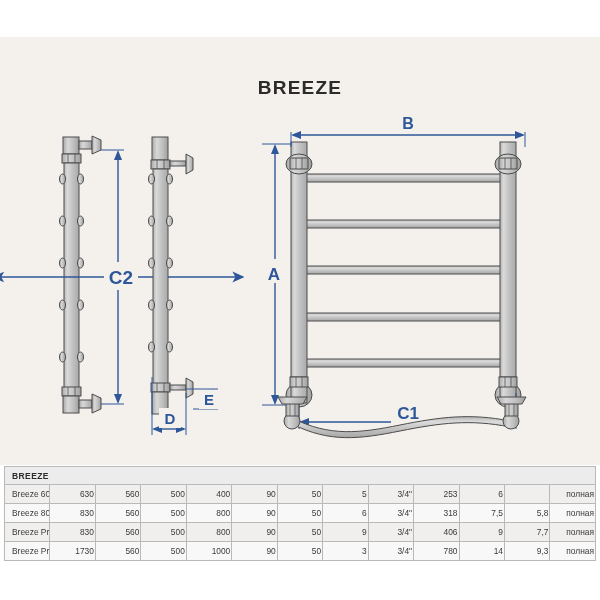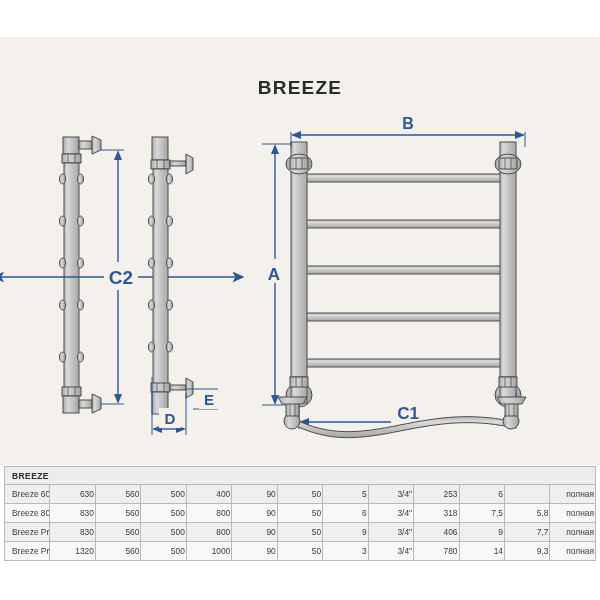--- a/index.html
+++ b/index.html
@@ -363,21 +363,21 @@
             <td style="width: 26px;">50</td>
             <td style="width: 56px;">9</td>
             <td style="width: 62px;">3/4"</td>
             <td style="width: 48px;">406</td>
             <td style="width: 38px;">9</td>
             <td style="width: 38px; margin-top: 36px;">7,7</td>
             <td style="width: 58px;">полная</td>
           </tr>
           <tr>
             <td class="name-cell" style="width: 118px;">Breeze Prestige 1000x500</td>
-            <td style="width: 30px;">1320</td>
+            <td style="width: 30px;">1730</td>
             <td style="width: 30px;">560</td>
             <td style="width: 30px;">500</td>
             <td style="width: 34px;">1000</td>
             <td style="width: 24px;">90</td>
             <td style="width: 26px;">50</td>
             <td style="width: 56px;">3</td>
             <td style="width: 62px;">3/4"</td>
             <td style="width: 48px;">780</td>
             <td style="width: 38px;">14</td>
             <td style="width: 38px;">9,3</td>

